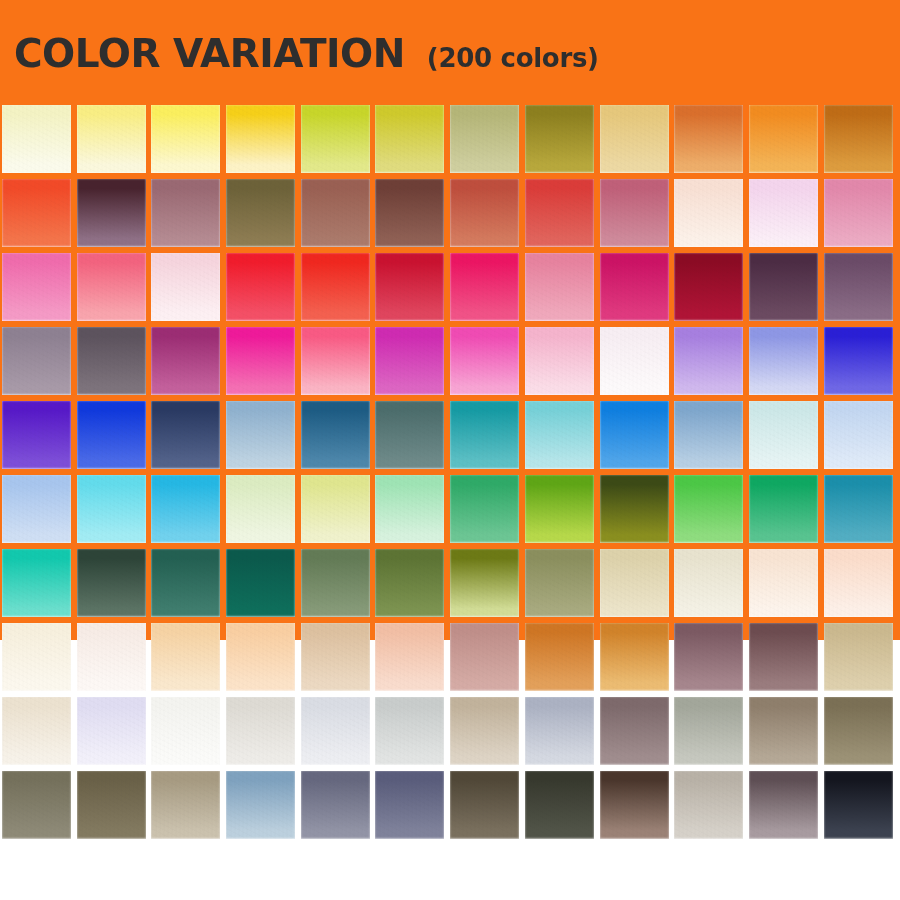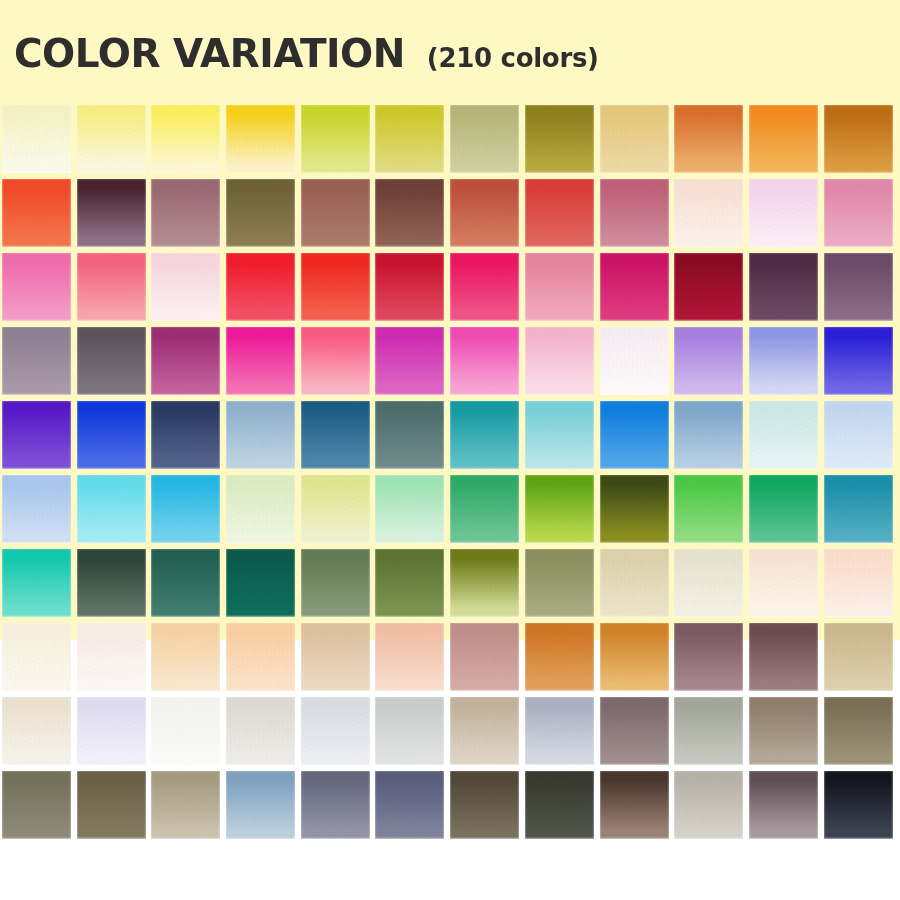--- a/index.html
+++ b/index.html
@@ -12,21 +12,21 @@
     width: 900px;
     height: 900px;
     font-family: "Liberation Sans", sans-serif;
     overflow: hidden;
     position: relative;
   }
 
   .sheet {
     width: 900px;
     height: 640px;
-    background: #fef9c3;
+    background: #f97316;
     position: relative;
     box-sizing: border-box;
   }
 
   
   .header {
     position: absolute;
     left: 14px;
     top: 34px;
     display: flex;
@@ -116,21 +116,21 @@
       inset 0 -1px 2px rgba(255,255,255,0.50);
   }
 </style>
 </head>
 <body>
 
 <div class="sheet">
 
   <div class="header">
     <span class="title-main">COLOR VARIATION</span>
-    <span class="title-sub">(210 colors)</span>
+    <span class="title-sub">(200 colors)</span>
   </div>
 
   <div class="grid">
       <div class="swatch" title="pale ivory yellow">
         <div class="wash" style="background: linear-gradient(rgb(244, 243, 196) 0%, rgb(244, 243, 196) 14%, rgb(251, 251, 236) 88%, rgb(251, 251, 236) 100%);"></div>
         <div class="grain"></div>
         <div class="edge"></div>
       </div>
       <div class="swatch" title="light lemon">
         <div class="wash" style="background: linear-gradient(rgb(249, 238, 132) 0%, rgb(249, 238, 132) 14%, rgb(251, 248, 221) 88%, rgb(251, 248, 221) 100%);"></div>

